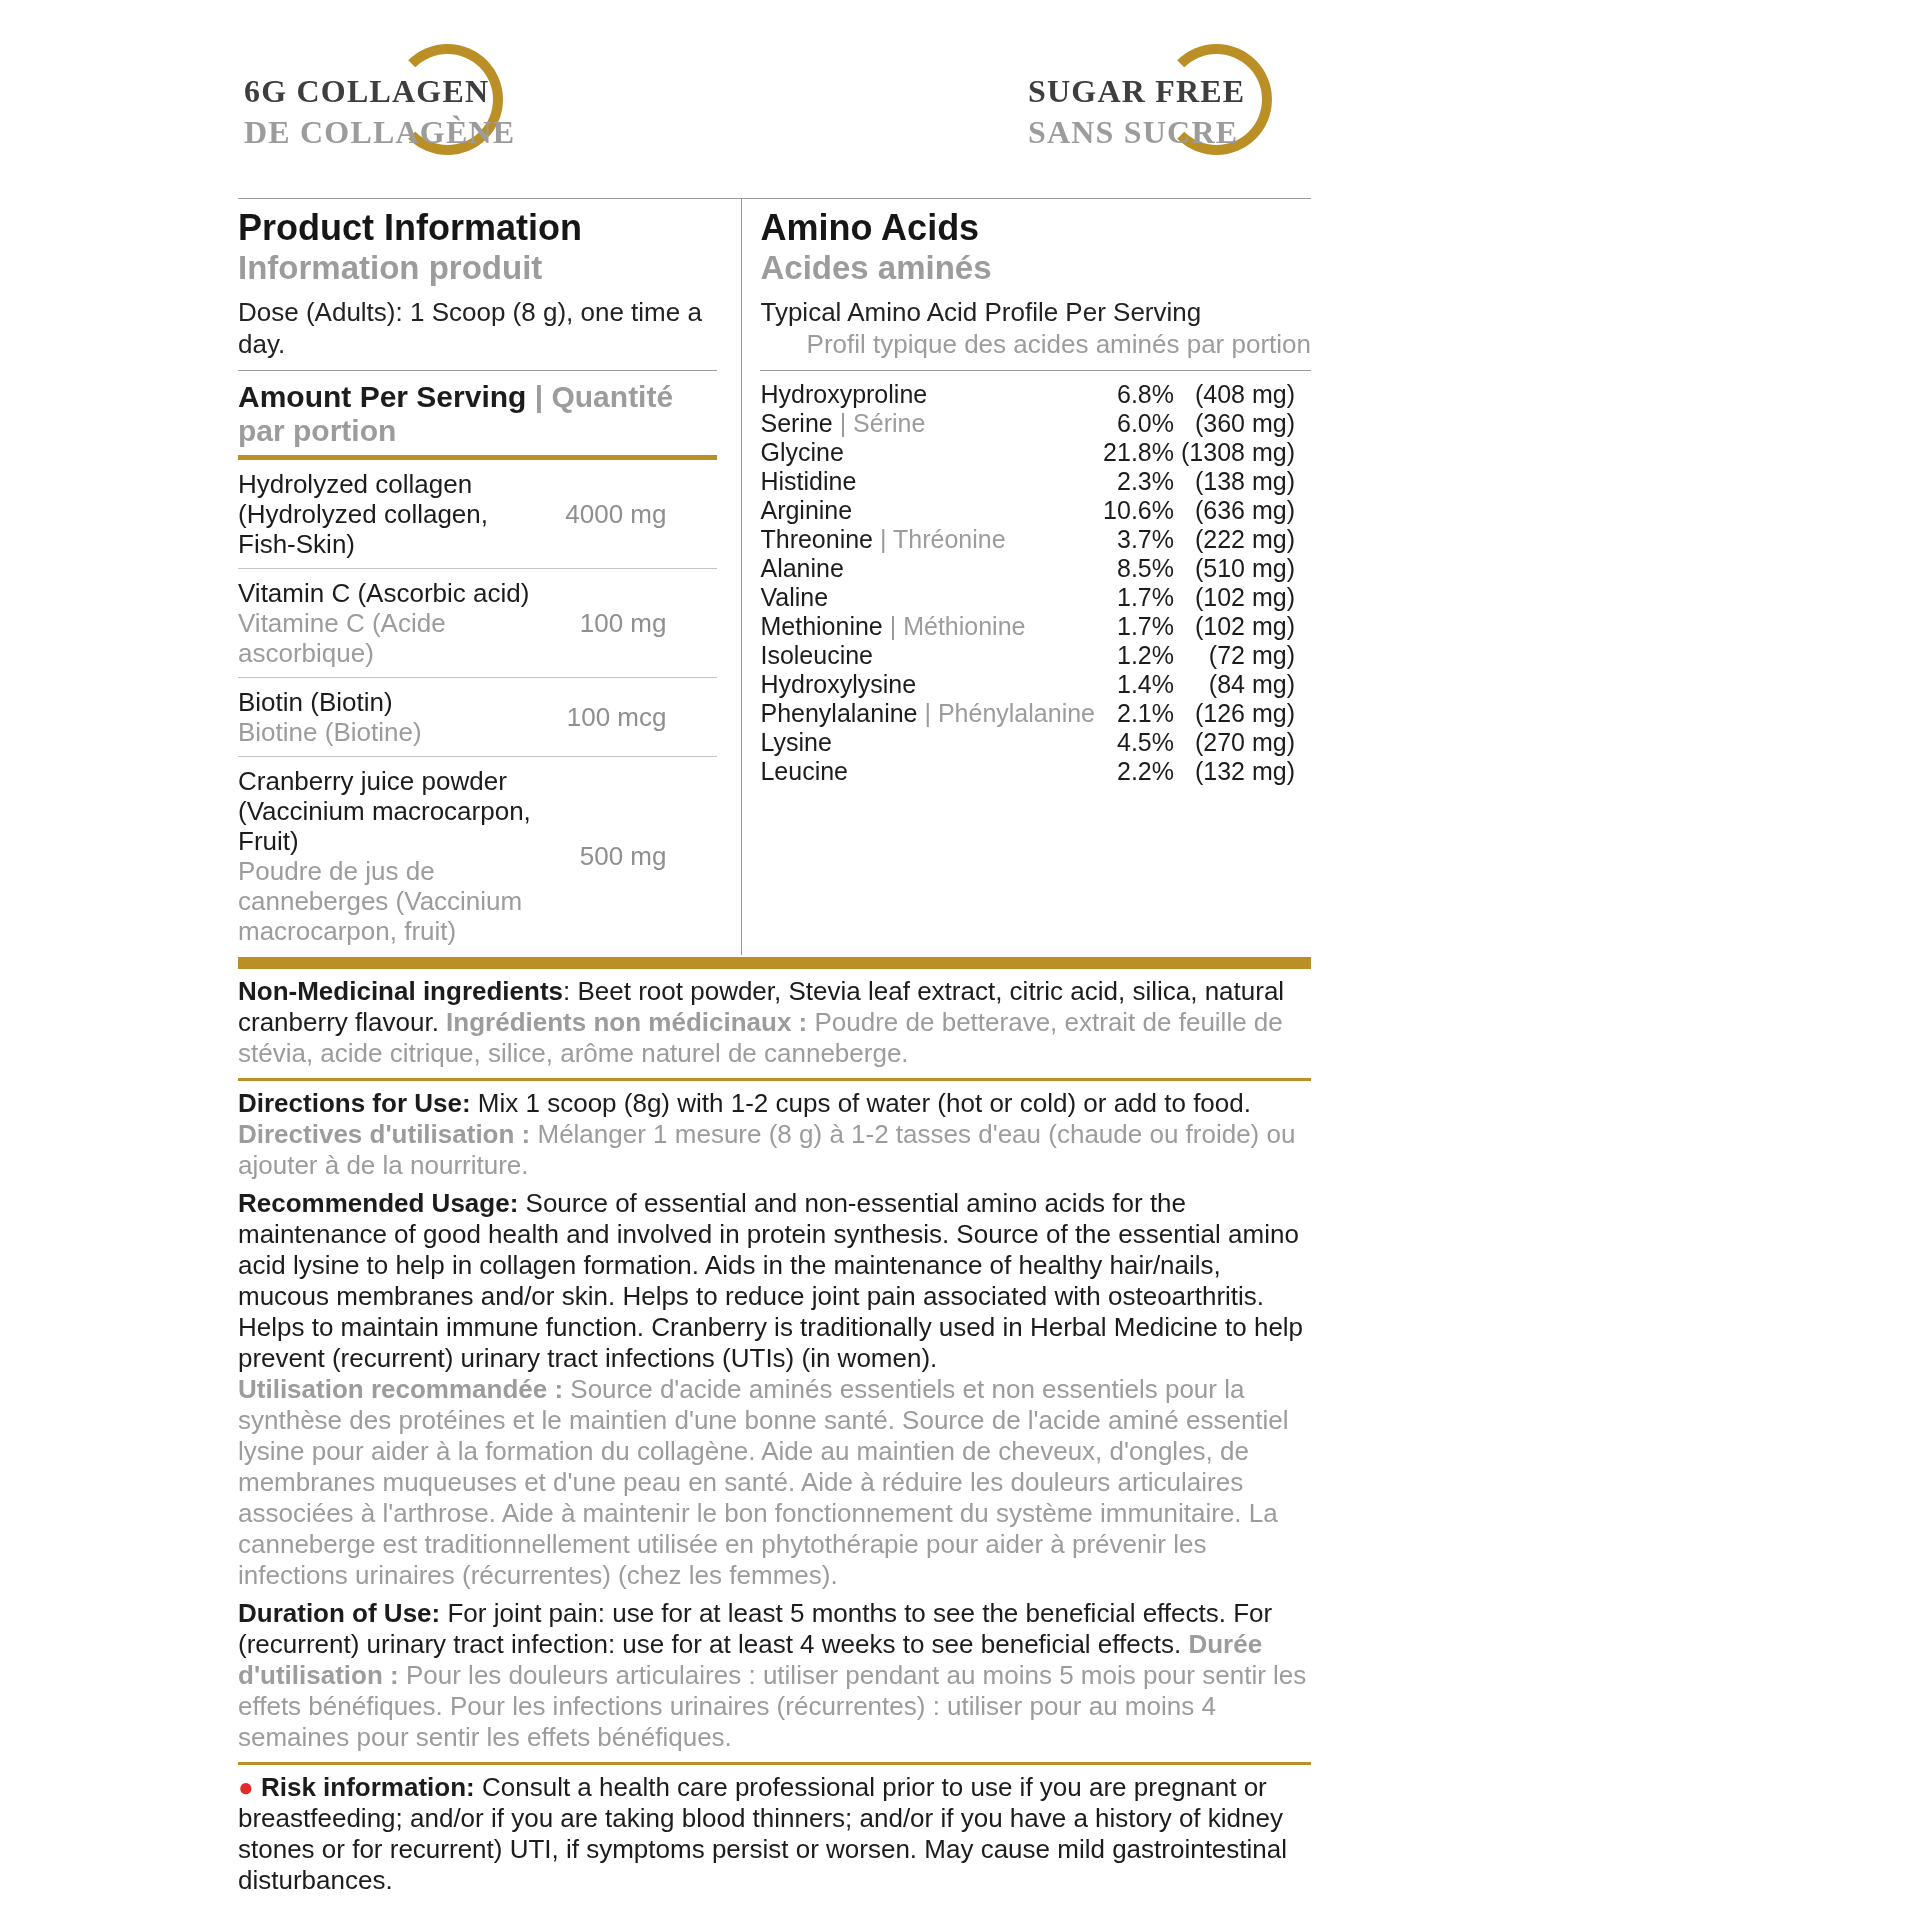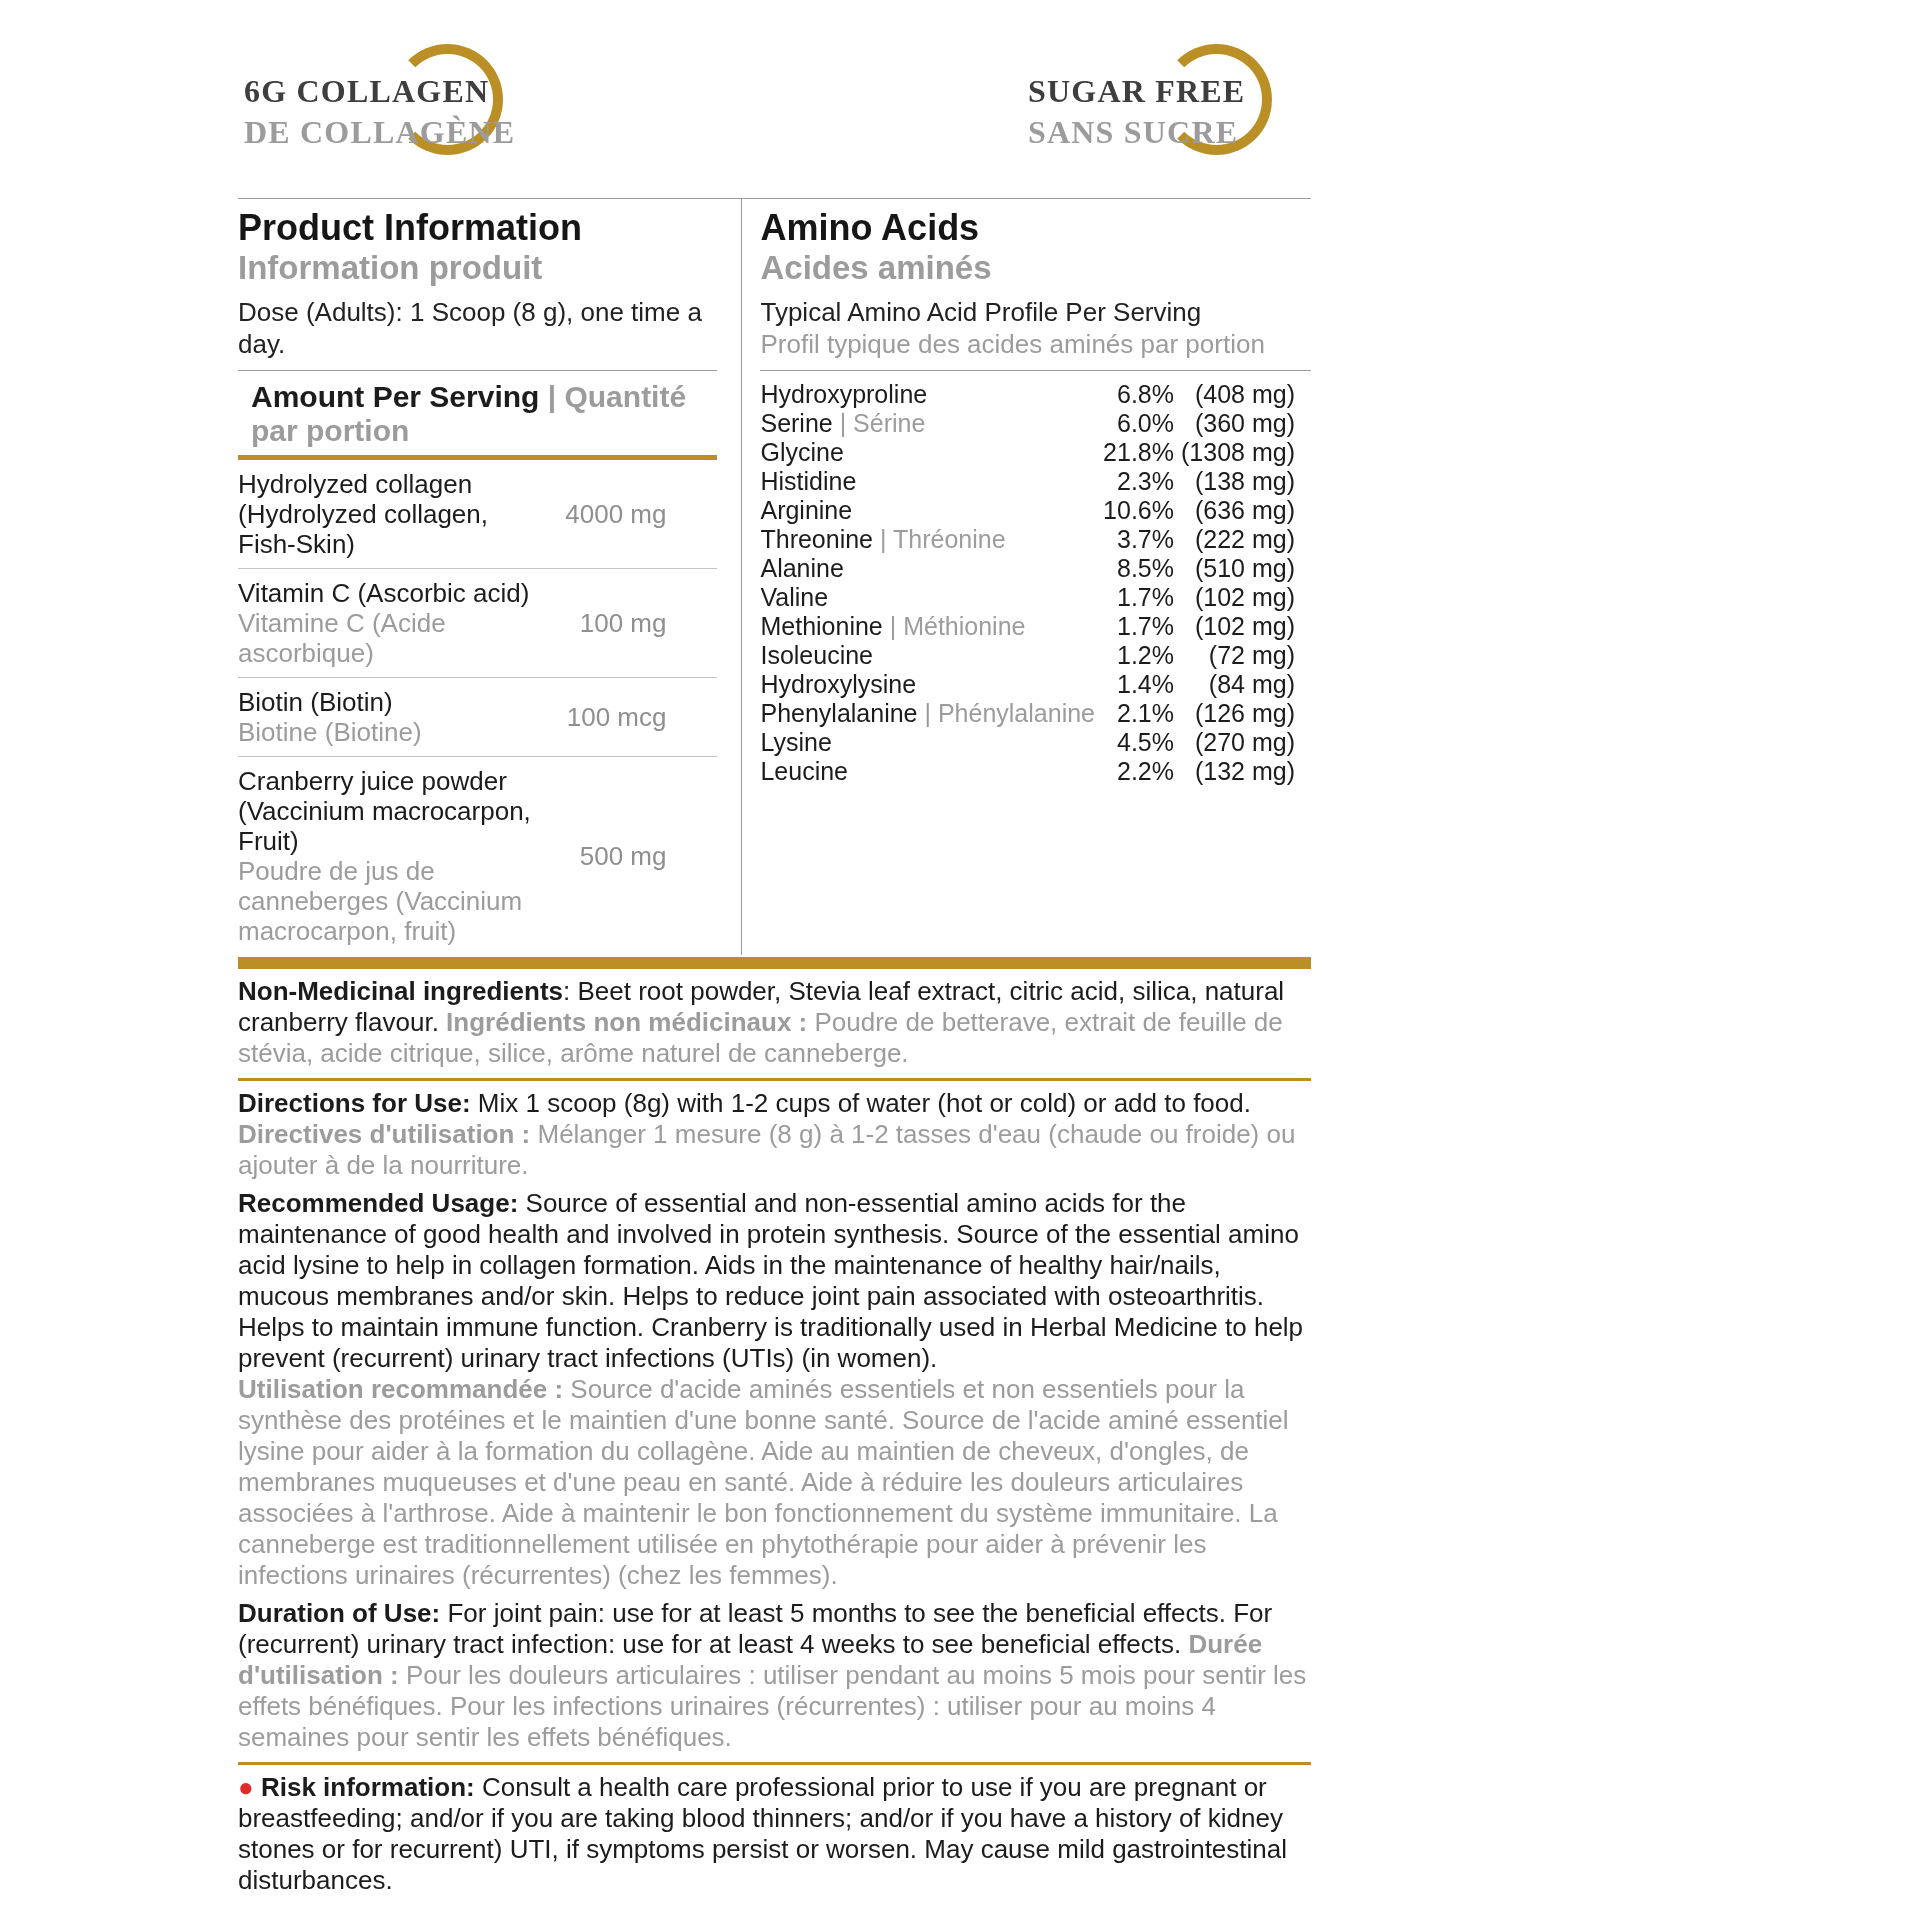--- a/index.html
+++ b/index.html
@@ -34,24 +34,24 @@
   }
   .badge-text .l2{color:var(--gray);}
 
   
   .cols{display:flex;border-top:1px solid var(--rule);}
   .col-left{width:609px;padding:8px 24px 0 0;border-right:1px solid var(--rule);}
   .col-right{flex:1;padding:8px 0 0 18px;}
   .h-en{font-size:36px;font-weight:700;line-height:42px;color:#161616;}
   .h-fr{font-size:33px;font-weight:700;line-height:38px;color:var(--gray);}
   .sub{font-size:26px;line-height:32px;color:#222;margin-top:9px;}
-  .sub-fr{font-size:26px;line-height:32px;color:var(--gray);}
+  .sub-fr{font-size:26px;line-height:32px;color:var(--gray);text-align:right;}
   .rule{border:none;border-top:1px solid var(--rule);margin-top:10px;}
 
-  .aps-header{padding:9px 0 7px 0;font-size:30px;font-weight:700;line-height:34px;margin-left:13px;}
+  .aps-header{padding:9px 0 7px 0;font-size:30px;font-weight:700;line-height:34px;}
   .aps-header .fr{color:var(--gray);}
   .gold-rule{height:5px;background:var(--gold);}
 
   .pi-row{display:flex;align-items:center;padding:9px 0;border-bottom:1px solid #c4c4c4;font-size:26px;line-height:30px;}
   .pi-row:last-child{border-bottom:none;}
   .pi-names{flex:1;max-width:436px;}
   .pi-en{color:var(--ink);}
   .pi-fr{color:var(--gray);}
   .pi-amt{width:129px;text-align:right;margin-right:51px;color:#8f8f8f;}
 

